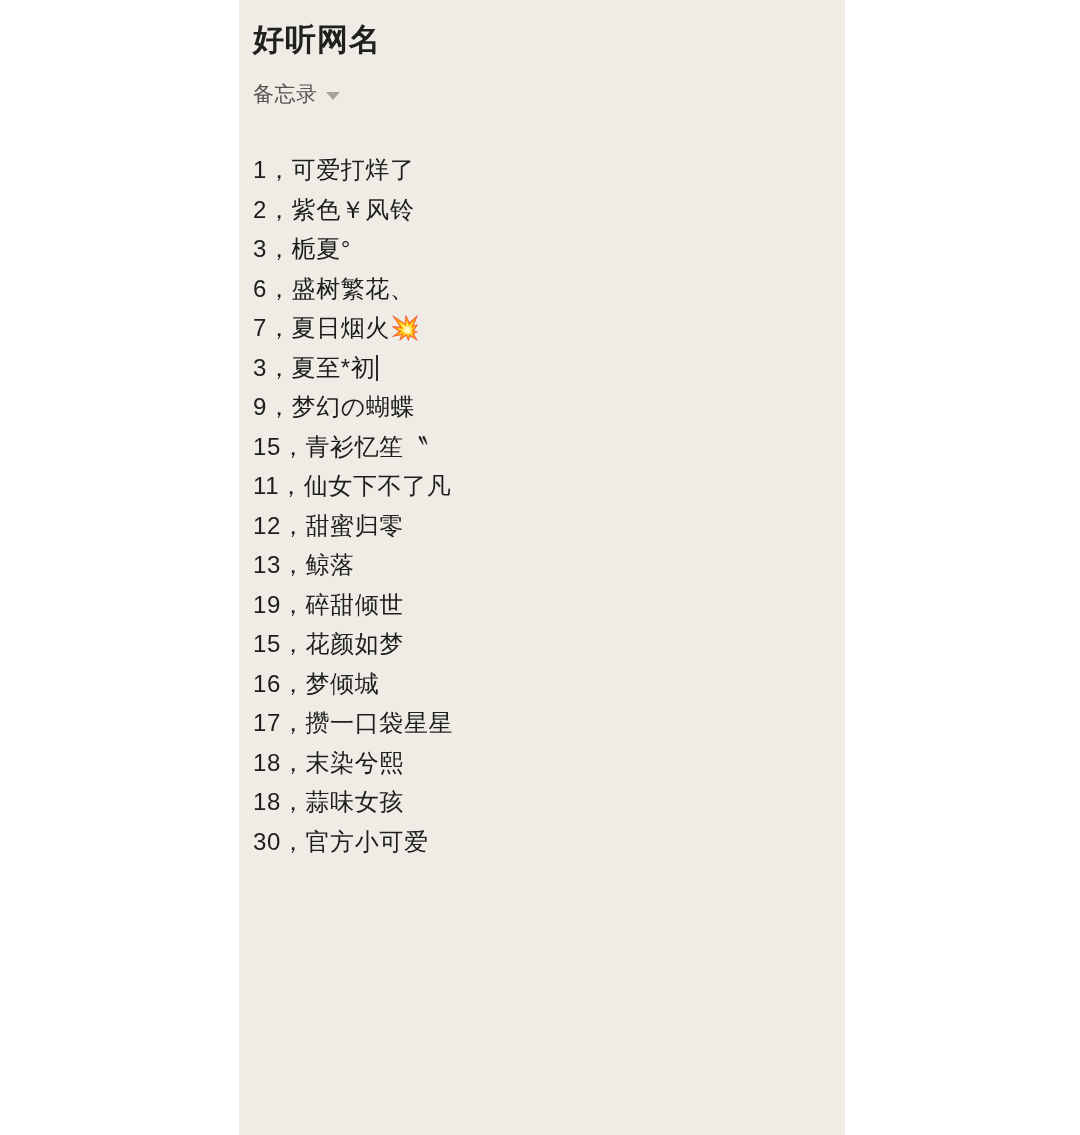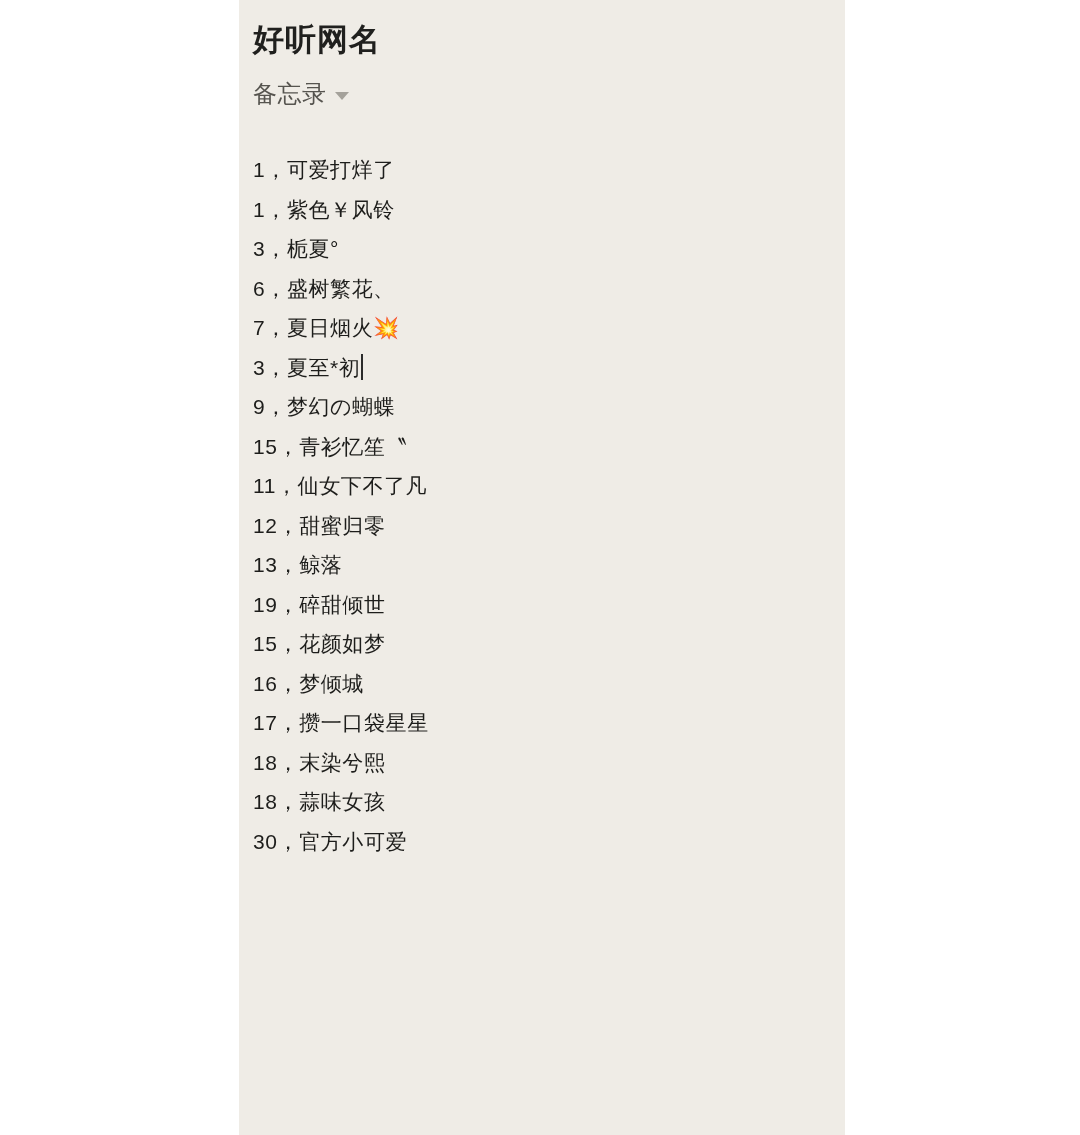--- a/index.html
+++ b/index.html
@@ -43,37 +43,37 @@
     white-space: nowrap;
   }
   .note-meta {
     display: flex;
     align-items: center;
     gap: 8px;
     margin-top: 20px;
     height: 24px;
   }
   .note-meta-label {
-    font-size: 24px;
+    font-size: 21px;
     color: #56544f;
     letter-spacing: 0.5px;
   }
   .caret-down {
     width: 0;
     height: 0;
     border-left: 7px solid transparent;
     border-right: 7px solid transparent;
     border-top: 8px solid #a5a29b;
     margin-top: 4px;
   }
   .note-body {
     margin-top: 44px;
   }
   .note-line {
-    font-size: 21px;
+    font-size: 24px;
     line-height: 39.5px;
     color: #1d1d1b;
     letter-spacing: 0.6px;
     white-space: pre;
     position: relative;
   }
   .caret-bar {
     display: inline-block;
     width: 2px;
     height: 26px;
@@ -94,21 +94,21 @@
 
       <div class="note-title">好听网名</div>
 
       <div class="note-meta">
         <span class="note-meta-label">备忘录</span>
         <span class="caret-down"></span>
       </div>
 
       <div class="note-body">
         <div class="note-line">1，可爱打烊了</div>
-        <div class="note-line">1，紫色￥风铃</div>
+        <div class="note-line">2，紫色￥风铃</div>
         <div class="note-line">3，栀夏°</div>
         <div class="note-line">6，盛树繁花、</div>
         <div class="note-line">7，夏日烟火💥</div>
         <div class="note-line"><span>3，夏至*初</span><span class="caret-bar"></span></div>
         <div class="note-line">9，梦幻の蝴蝶</div>
         <div class="note-line">15，青衫忆笙〝</div>
         <div class="note-line">11，仙女下不了凡</div>
         <div class="note-line">12，甜蜜归零</div>
         <div class="note-line">13，鲸落</div>
         <div class="note-line">19，碎甜倾世</div>

